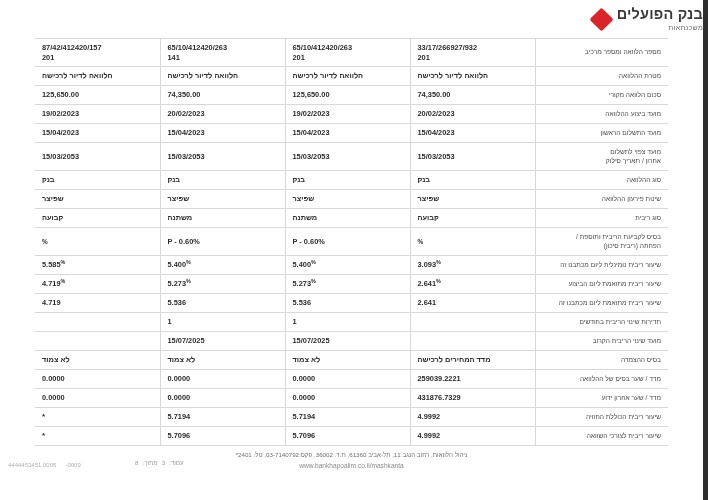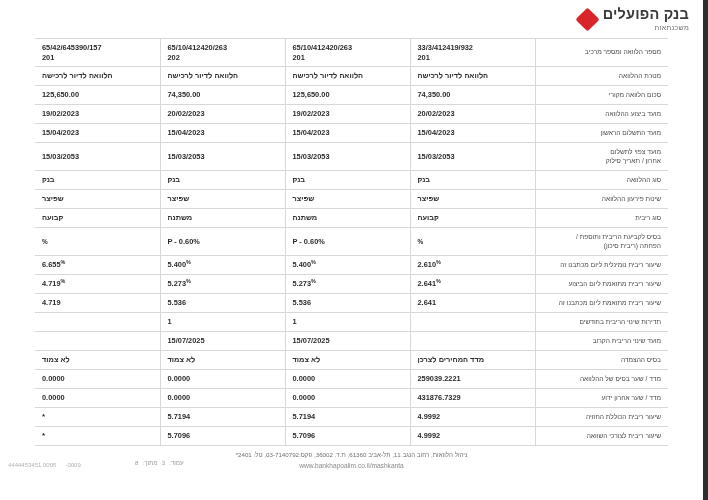--- a/index.html
+++ b/index.html
@@ -30,21 +30,20 @@
   #header {
     position: absolute;
     top: 0;
     right: 0;
     left: 0;
     height: 38px;
     display: flex;
     flex-direction: row;
     align-items: center;
     justify-content: flex-start;
-    padding-right: 14px;
     box-sizing: border-box;
   }
   .logo-wrap {
     display: flex;
     flex-direction: row;
     align-items: center;
     gap: 7px;
   }
   .logo-diamond {
     width: 17px;
@@ -219,33 +218,33 @@
   </div>
 
   <div id="table-wrap">
     <table class="loan-table">
       <tbody id="table-body">
           <tr class="tall">
             <td class="lbl">
               <span class="lbl-line">מספר הלוואה ומספר מרכיב</span>
             </td>
             <td class="val">
-              <span class="multi">33/3/412419/932</span>
+              <span class="multi">33/17/266927/932</span>
               <span class="multi">201</span>
             </td>
             <td class="val">
               <span class="multi">65/10/412420/263</span>
               <span class="multi">201</span>
             </td>
             <td class="val">
               <span class="multi">65/10/412420/263</span>
-              <span class="multi">202</span>
+              <span class="multi">141</span>
             </td>
             <td class="val last">
-              <span class="multi">65/42/645390/157</span>
+              <span class="multi">87/42/412420/157</span>
               <span class="multi">201</span>
             </td>
           </tr>
           <tr>
             <td class="lbl">
               <span class="lbl-line">מטרת ההלוואה</span>
             </td>
             <td class="val"><span>הלוואה לדיור לרכישה</span></td>
             <td class="val"><span>הלוואה לדיור לרכישה</span></td>
             <td class="val"><span>הלוואה לדיור לרכישה</span></td>
@@ -322,24 +321,24 @@
             </td>
             <td class="val"><span class="pct-inline">%</span></td>
             <td class="val"><span>P - 0.60%</span></td>
             <td class="val"><span>P - 0.60%</span></td>
             <td class="val last"><span class="pct-inline">%</span></td>
           </tr>
           <tr>
             <td class="lbl">
               <span class="lbl-line">שיעור ריבית נומינלית ליום מכתבנו זה</span>
             </td>
-            <td class="val"><span>2.610</span><span class="pct">%</span></td>
+            <td class="val"><span>3.093</span><span class="pct">%</span></td>
             <td class="val"><span>5.400</span><span class="pct">%</span></td>
             <td class="val"><span>5.400</span><span class="pct">%</span></td>
-            <td class="val last"><span>6.655</span><span class="pct">%</span></td>
+            <td class="val last"><span>5.585</span><span class="pct">%</span></td>
           </tr>
           <tr>
             <td class="lbl">
               <span class="lbl-line">שיעור ריבית מתואמת ליום הביצוע</span>
             </td>
             <td class="val"><span>2.641</span><span class="pct">%</span></td>
             <td class="val"><span>5.273</span><span class="pct">%</span></td>
             <td class="val"><span>5.273</span><span class="pct">%</span></td>
             <td class="val last"><span>4.719</span><span class="pct">%</span></td>
           </tr>
@@ -367,21 +366,21 @@
             </td>
             <td class="val"></td>
             <td class="val"><span>15/07/2025</span></td>
             <td class="val"><span>15/07/2025</span></td>
             <td class="val last"></td>
           </tr>
           <tr>
             <td class="lbl">
               <span class="lbl-line">בסיס ההצמדה</span>
             </td>
-            <td class="val"><span>מדד המחירים לצרכן</span></td>
+            <td class="val"><span>מדד המחירים לרכישה</span></td>
             <td class="val"><span>לא צמוד</span></td>
             <td class="val"><span>לא צמוד</span></td>
             <td class="val last"><span>לא צמוד</span></td>
           </tr>
           <tr>
             <td class="lbl">
               <span class="lbl-line">מדד / שער בסיס של ההלוואה</span>
             </td>
             <td class="val"><span>259039.2221</span></td>
             <td class="val"><span>0.0000</span></td>

